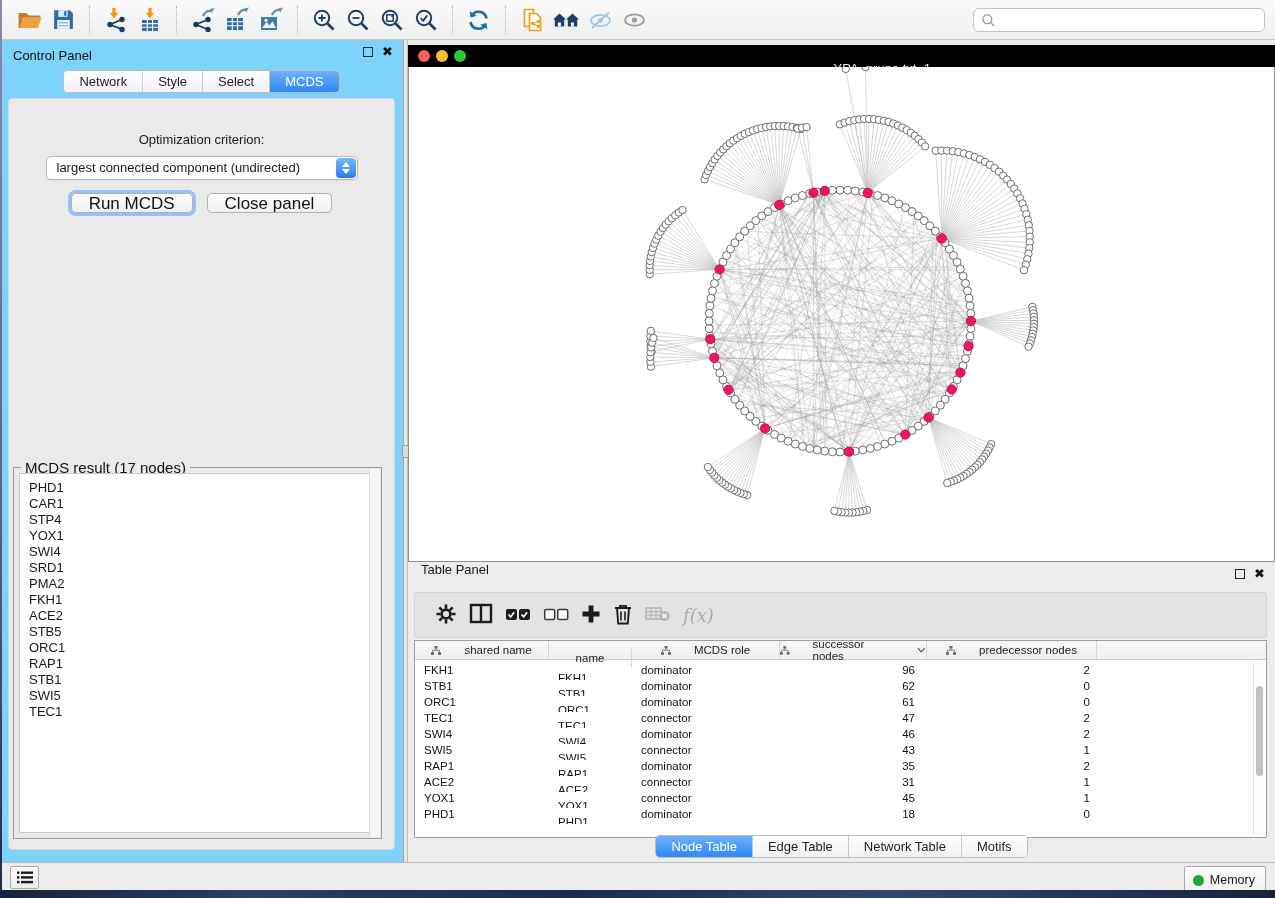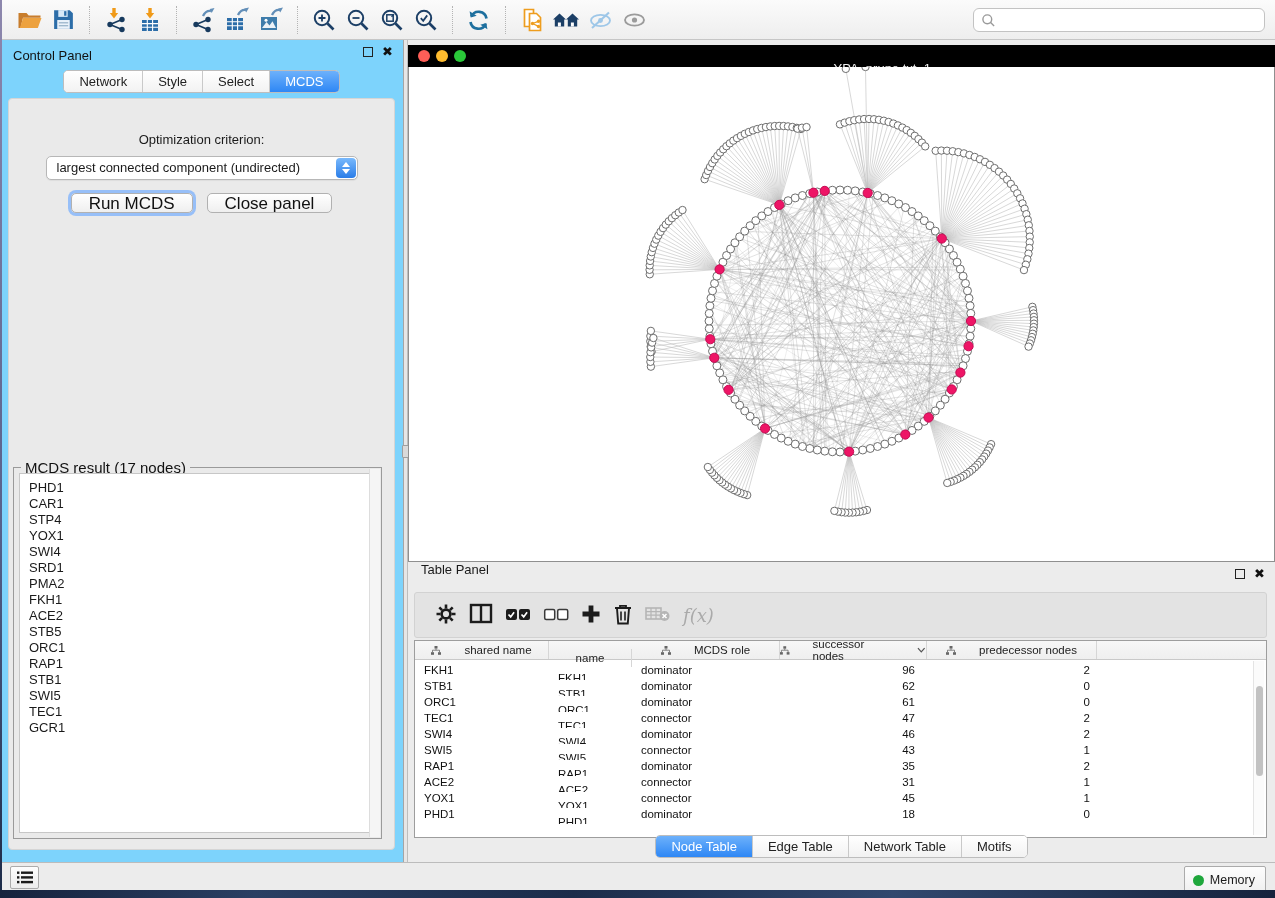--- a/index.html
+++ b/index.html
@@ -298,21 +298,20 @@
             <div class="mcds-item">SRD1</div>
             <div class="mcds-item">PMA2</div>
             <div class="mcds-item">FKH1</div>
             <div class="mcds-item">ACE2</div>
             <div class="mcds-item">STB5</div>
             <div class="mcds-item">ORC1</div>
             <div class="mcds-item">RAP1</div>
             <div class="mcds-item">STB1</div>
             <div class="mcds-item">SWI5</div>
             <div class="mcds-item">TEC1</div>
-            <div class="mcds-item">GCR1</div>
           </div>
         <div class="list-scroll"></div>
       </div>
     </div>
   </div>
 
   <div class="vsplit">
     <div class="vsplit-handle"></div>
   </div>
 

